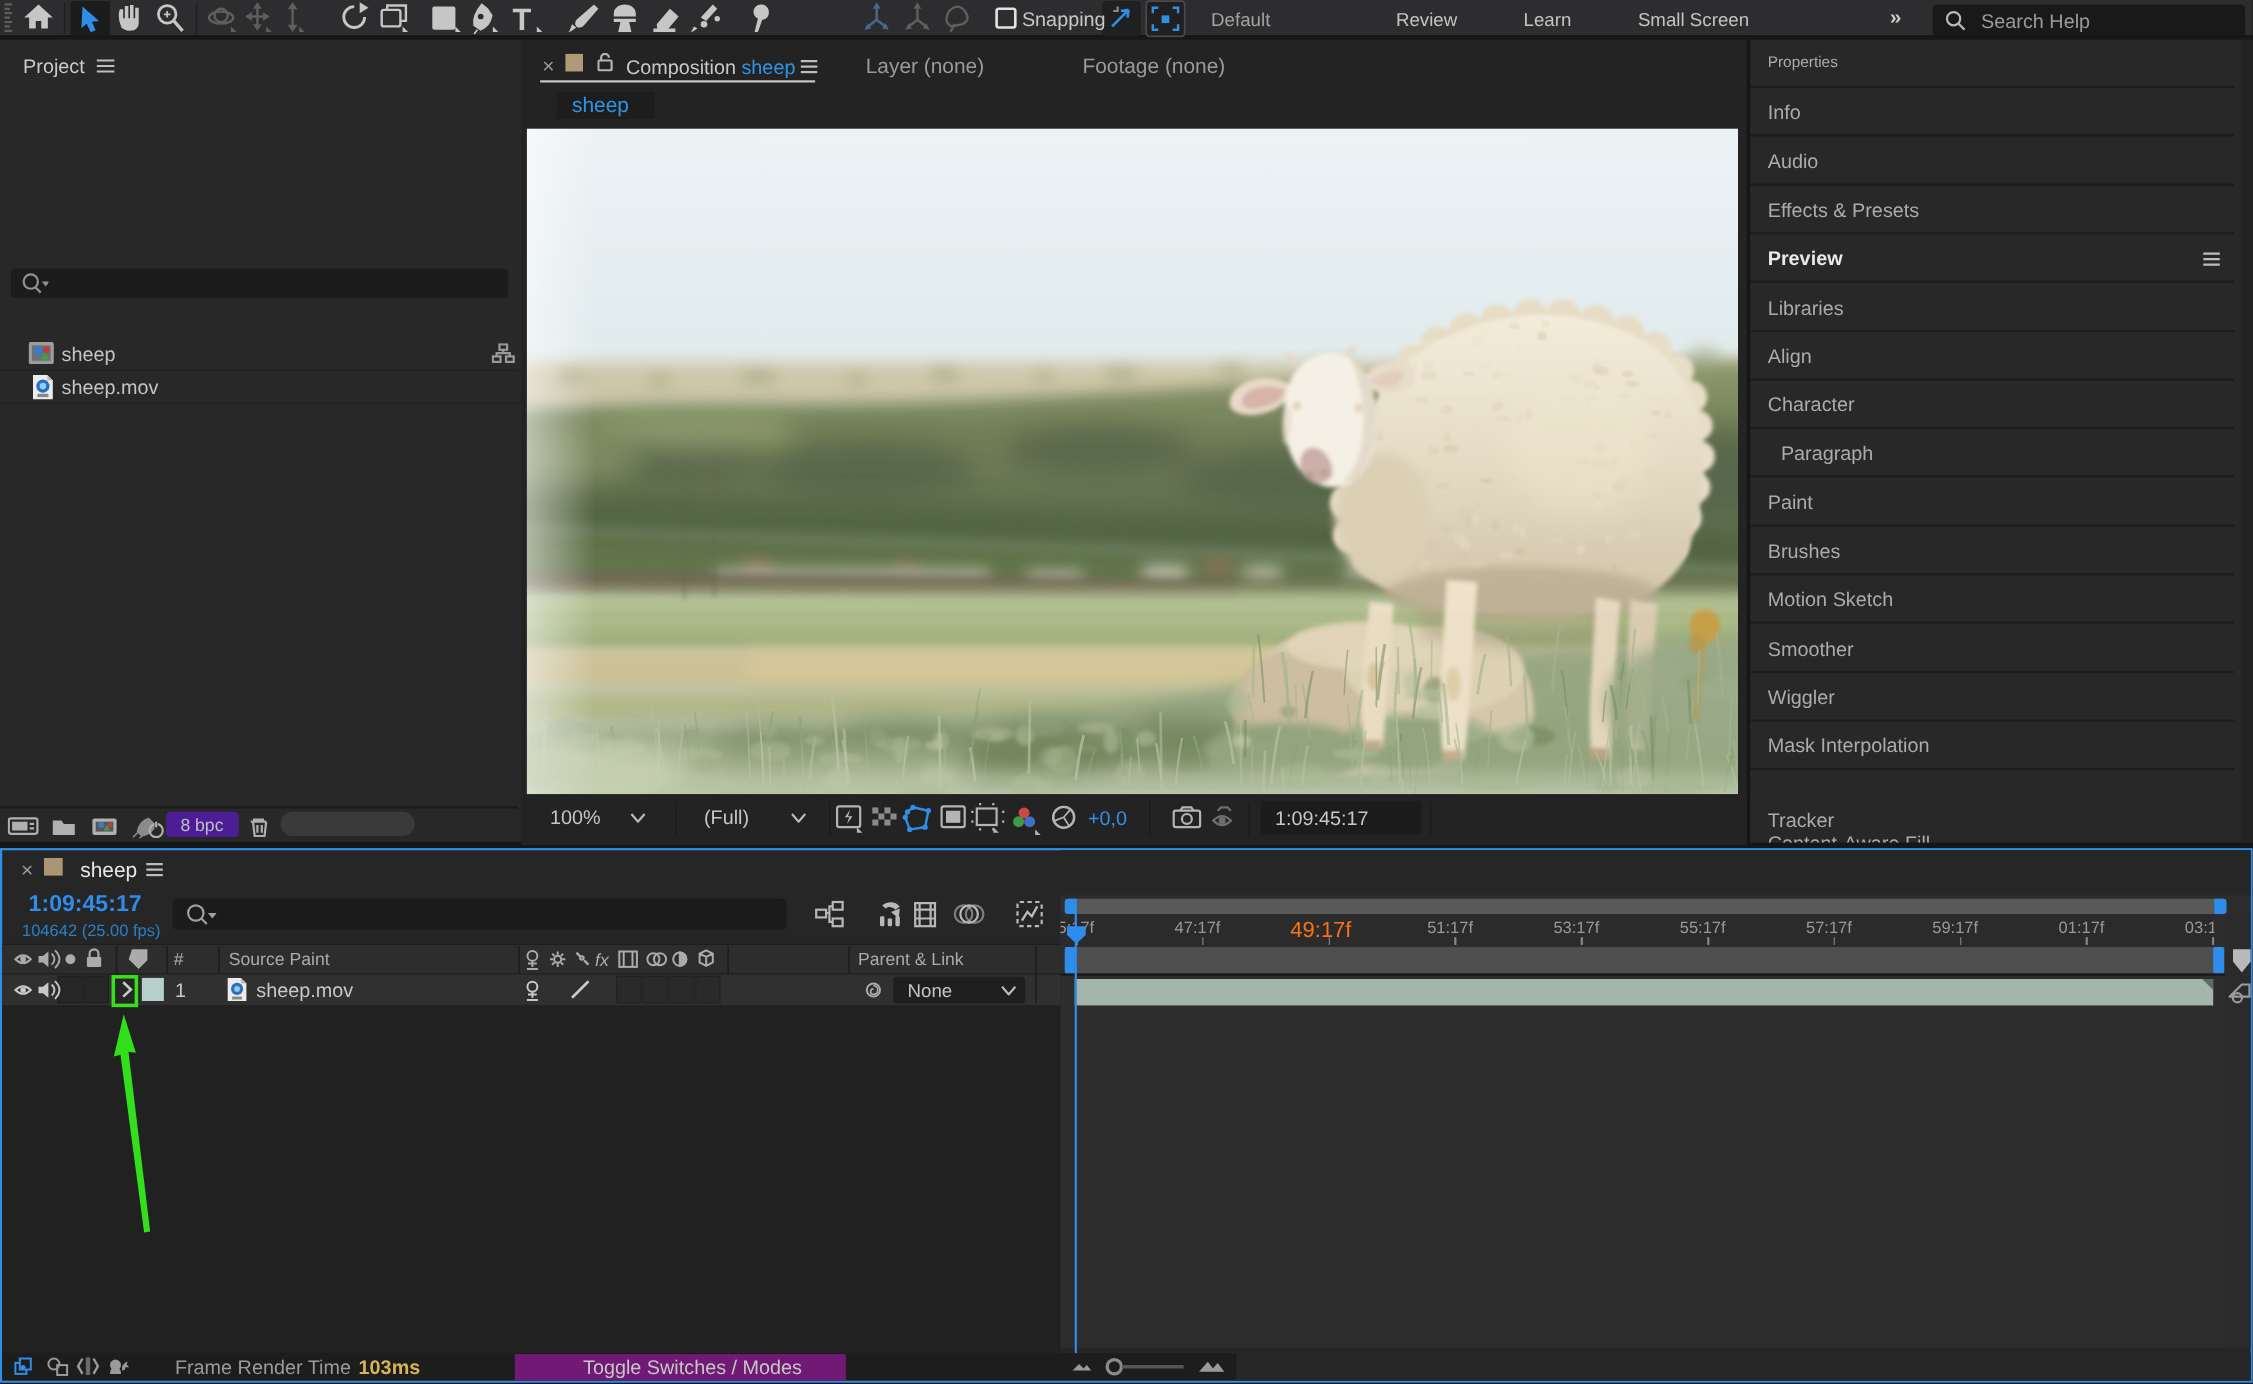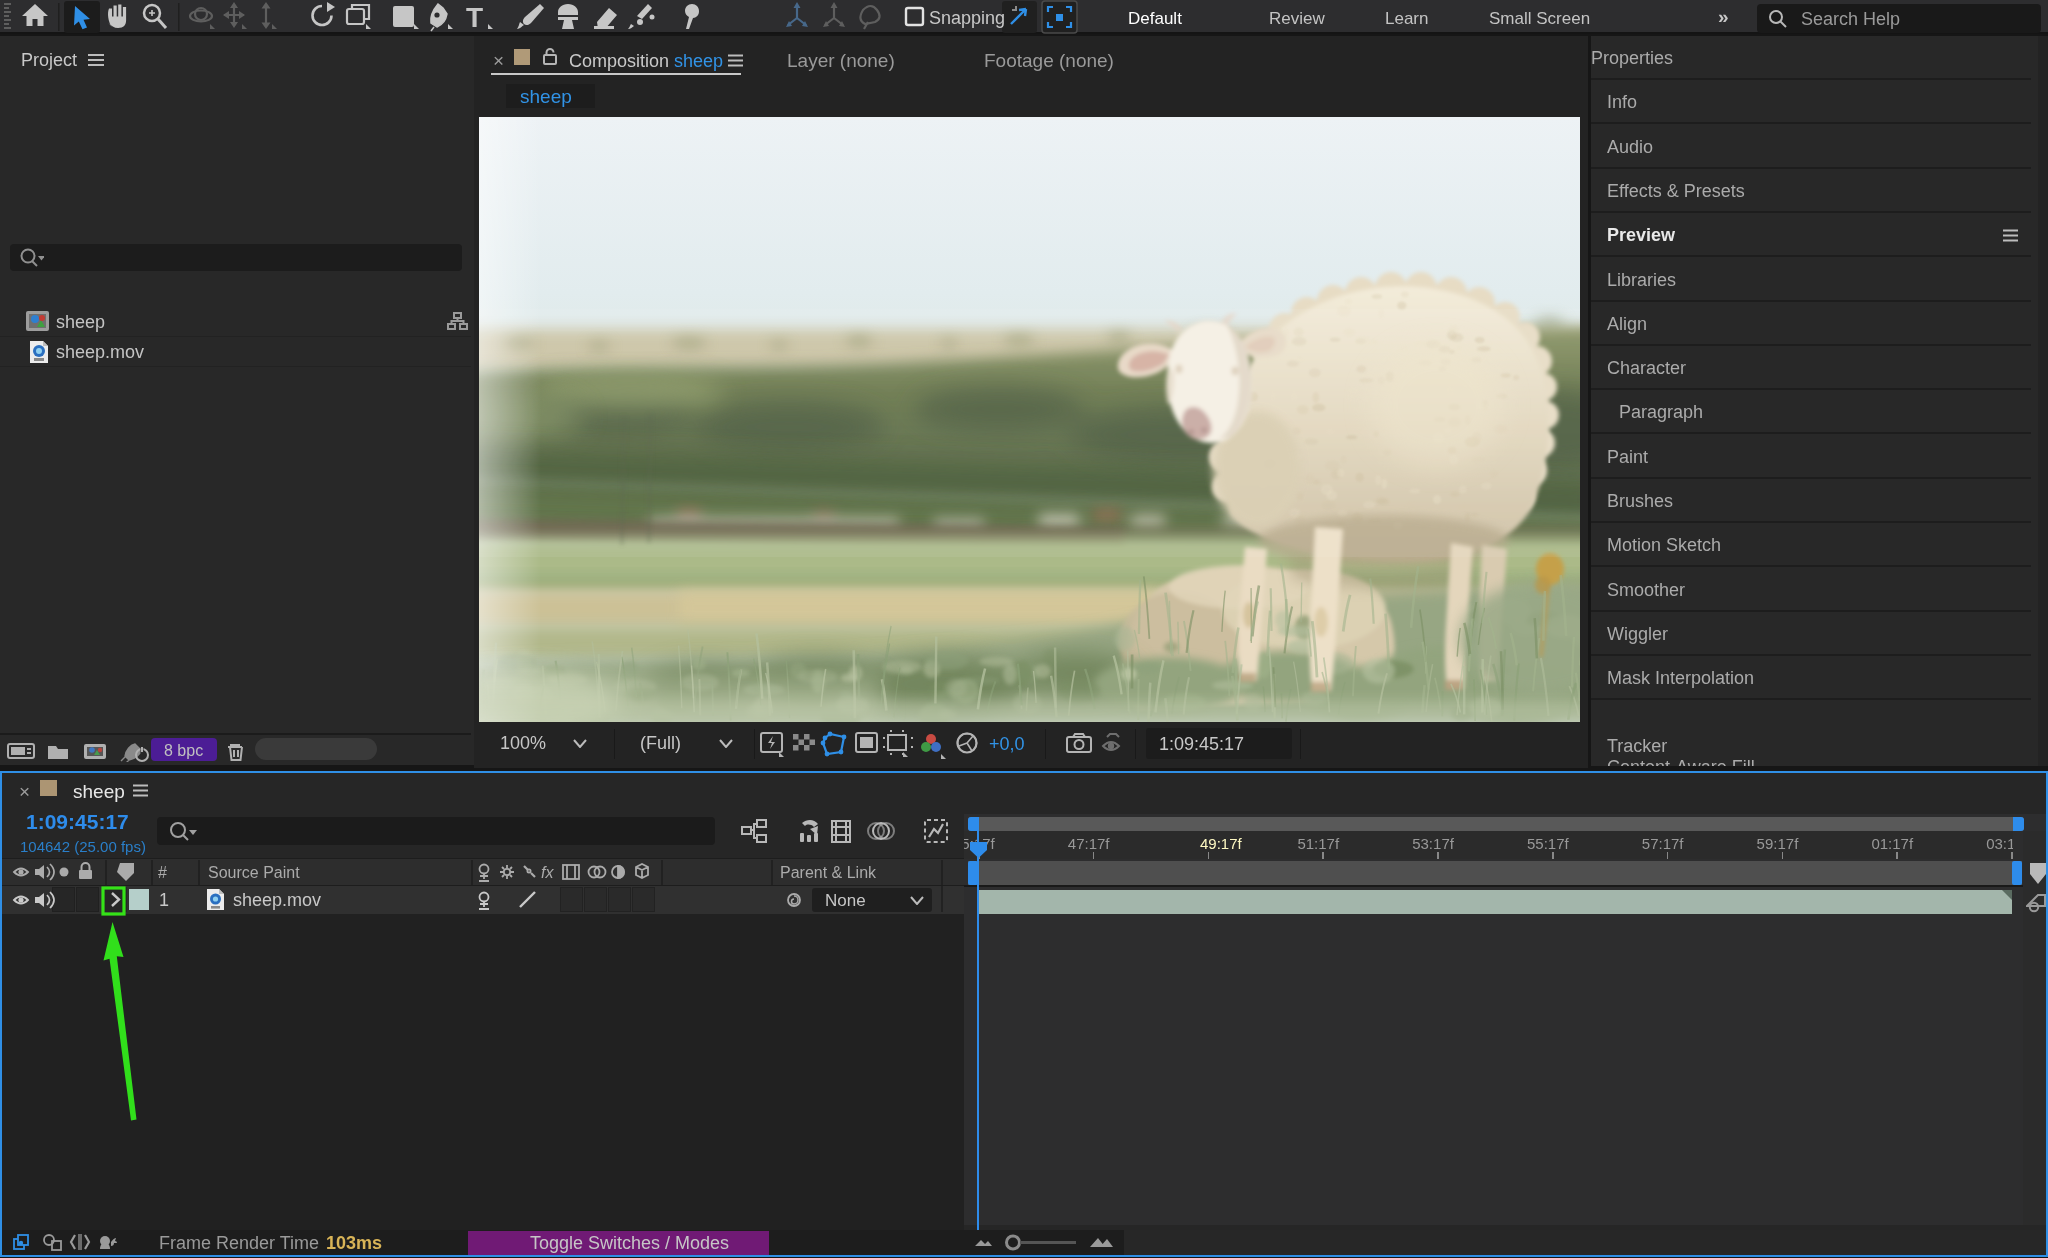--- a/index.html
+++ b/index.html
@@ -83,21 +83,21 @@
   <rect x="1002" y="1" width="35" height="32" rx="3" fill="#202020"></rect>
   <path d="M1011,24 L1026,9 M1026,9 l-7,1 M1026,9 l-1,7" stroke="#2f8fe6" stroke-width="2.4" fill="none"></path>
   <path d="M1012,10 l4,0 0,-4" stroke="#8a8a8a" stroke-width="2" fill="none"></path>
   <rect x="1042" y="1" width="35" height="32" rx="3" fill="#202020" stroke="#4a4a4a" stroke-width="1.5"></rect>
   <g stroke="#2f8fe6" stroke-width="2.2" fill="none">
         <path d="M1048,12 v-5 h5 M1066,7 h5 v5 M1071,22 v5 h-5 M1053,27 h-5 v-5"></path>
       </g>
   <rect x="1056" y="14" width="7" height="7" fill="#2f8fe6"></rect>
 </svg>
   <div class="txt" style="left:929px;top:8px;font-size:18px;color:#c8c8c8">Snapping</div>
-  <div class="txt" style="left:1128px;top:9px;font-size:17px;color:#ffffff">Default</div>
+  <div class="txt" style="left:1101px;top:9px;font-size:17px;color:#a3a3a3">Default</div>
   <div class="txt" style="left:1269px;top:9px;font-size:17px;color:#c4c4c4">Review</div>
   <div class="txt" style="left:1385px;top:9px;font-size:17px;color:#c4c4c4">Learn</div>
   <div class="txt" style="left:1489px;top:9px;font-size:17px;color:#c4c4c4">Small Screen</div>
   <div class="txt" style="left:1718px;top:6px;font-size:19px;color:#c8c8c8;font-weight:bold">»</div>
   <div class="abs" style="left:1757px;top:4px;width:284px;height:29px;background:#191919;border-radius:4px">
     <svg class="abs" style="left:10px;top:5px" width="22" height="20">
         <circle cx="9" cy="8" r="6" fill="none" stroke="#b8b8b8" stroke-width="2"></circle>
         <line x1="13" y1="12" x2="19" y2="18" stroke="#b8b8b8" stroke-width="2"></line>
       </svg>
     <div class="txt" style="left:44px;top:5px;font-size:18px;color:#9a9a9a">Search Help</div>
@@ -815,21 +815,21 @@
         <div class="txt" style="left:13px;top:6px;font-size:18px;color:#c8c8c8">1:09:45:17</div>
       </div>
     <div class="abs" style="left:826px;top:7px;width:1px;height:30px;background:#191919"></div>
   </div>
 </div>
 
 <div class="abs" id="rightpanel" style="left:1591px;top:36px;width:457px;height:730px;background:#282828;overflow:hidden">
   <div class="abs" style="left:447px;top:0;width:10px;height:730px;background:#232323"></div>
   <div id="rrows">
       <div class="abs" style="left:0;top:1px;width:440px;height:43px;border-bottom:2px solid #1d1d1d">
-        <div class="txt" style="left:0;top:11px;font-size:18px;color:#ababab">Properties</div>
+        <div class="txt" style="left:16px;top:11px;font-size:14px;color:#ababab">Properties</div>
       </div>
       <div class="abs" style="left:0;top:45.3px;width:440px;height:43px;border-bottom:2px solid #1d1d1d">
         <div class="txt" style="left:16px;top:11px;font-size:18px;color:#ababab">Info</div>
       </div>
       <div class="abs" style="left:0;top:89.6px;width:440px;height:43px;border-bottom:2px solid #1d1d1d">
         <div class="txt" style="left:16px;top:11px;font-size:18px;color:#ababab">Audio</div>
       </div>
       <div class="abs" style="left:0;top:133.89999999999998px;width:440px;height:43px;border-bottom:2px solid #1d1d1d">
         <div class="txt" style="left:16px;top:11px;font-size:18px;color:#ababab">Effects &amp; Presets</div>
       </div>
@@ -1021,21 +1021,21 @@
 
     <div class="abs" style="left:4px;top:44px;width:1056px;height:14px;background:#595959;border-radius:3px"></div>
     <div class="abs" style="left:4px;top:44px;width:11px;height:14px;background:#2e8ceb;border-radius:3px 0 0 3px"></div>
     <div class="abs" style="left:1049px;top:44px;width:11px;height:14px;background:#2e8ceb;border-radius:0 3px 3px 0"></div>
 
     <div class="abs" style="left:0;top:58px;width:1049px;height:28px;background:#2b2b2b;overflow:hidden" id="ruler">
         <div class="txt" style="left:-11px;top:4px;font-size:15px;color:#999">45:17f</div>
         <div class="abs" style="left:14px;top:21px;width:1.5px;height:7px;background:#888"></div>
         <div class="txt" style="left:103.80000000000001px;top:4px;font-size:15px;color:#999">47:17f</div>
         <div class="abs" style="left:128.8px;top:21px;width:1.5px;height:7px;background:#888"></div>
-        <div class="txt" style="left:236px;top:4px;font-size:15px;color:#fef9c3">49:17f</div>
+        <div class="txt" style="left:209px;top:4px;font-size:20px;color:#f97316">49:17f</div>
         <div class="abs" style="left:243.6px;top:21px;width:1.5px;height:7px;background:#888"></div>
         <div class="txt" style="left:333.4px;top:4px;font-size:15px;color:#999">51:17f</div>
         <div class="abs" style="left:358.4px;top:21px;width:1.5px;height:7px;background:#888"></div>
         <div class="txt" style="left:448.2px;top:4px;font-size:15px;color:#999">53:17f</div>
         <div class="abs" style="left:473.2px;top:21px;width:1.5px;height:7px;background:#888"></div>
         <div class="txt" style="left:563px;top:4px;font-size:15px;color:#999">55:17f</div>
         <div class="abs" style="left:588px;top:21px;width:1.5px;height:7px;background:#888"></div>
         <div class="txt" style="left:677.8px;top:4px;font-size:15px;color:#999">57:17f</div>
         <div class="abs" style="left:702.8px;top:21px;width:1.5px;height:7px;background:#888"></div>
         <div class="txt" style="left:792.6px;top:4px;font-size:15px;color:#999">59:17f</div>

